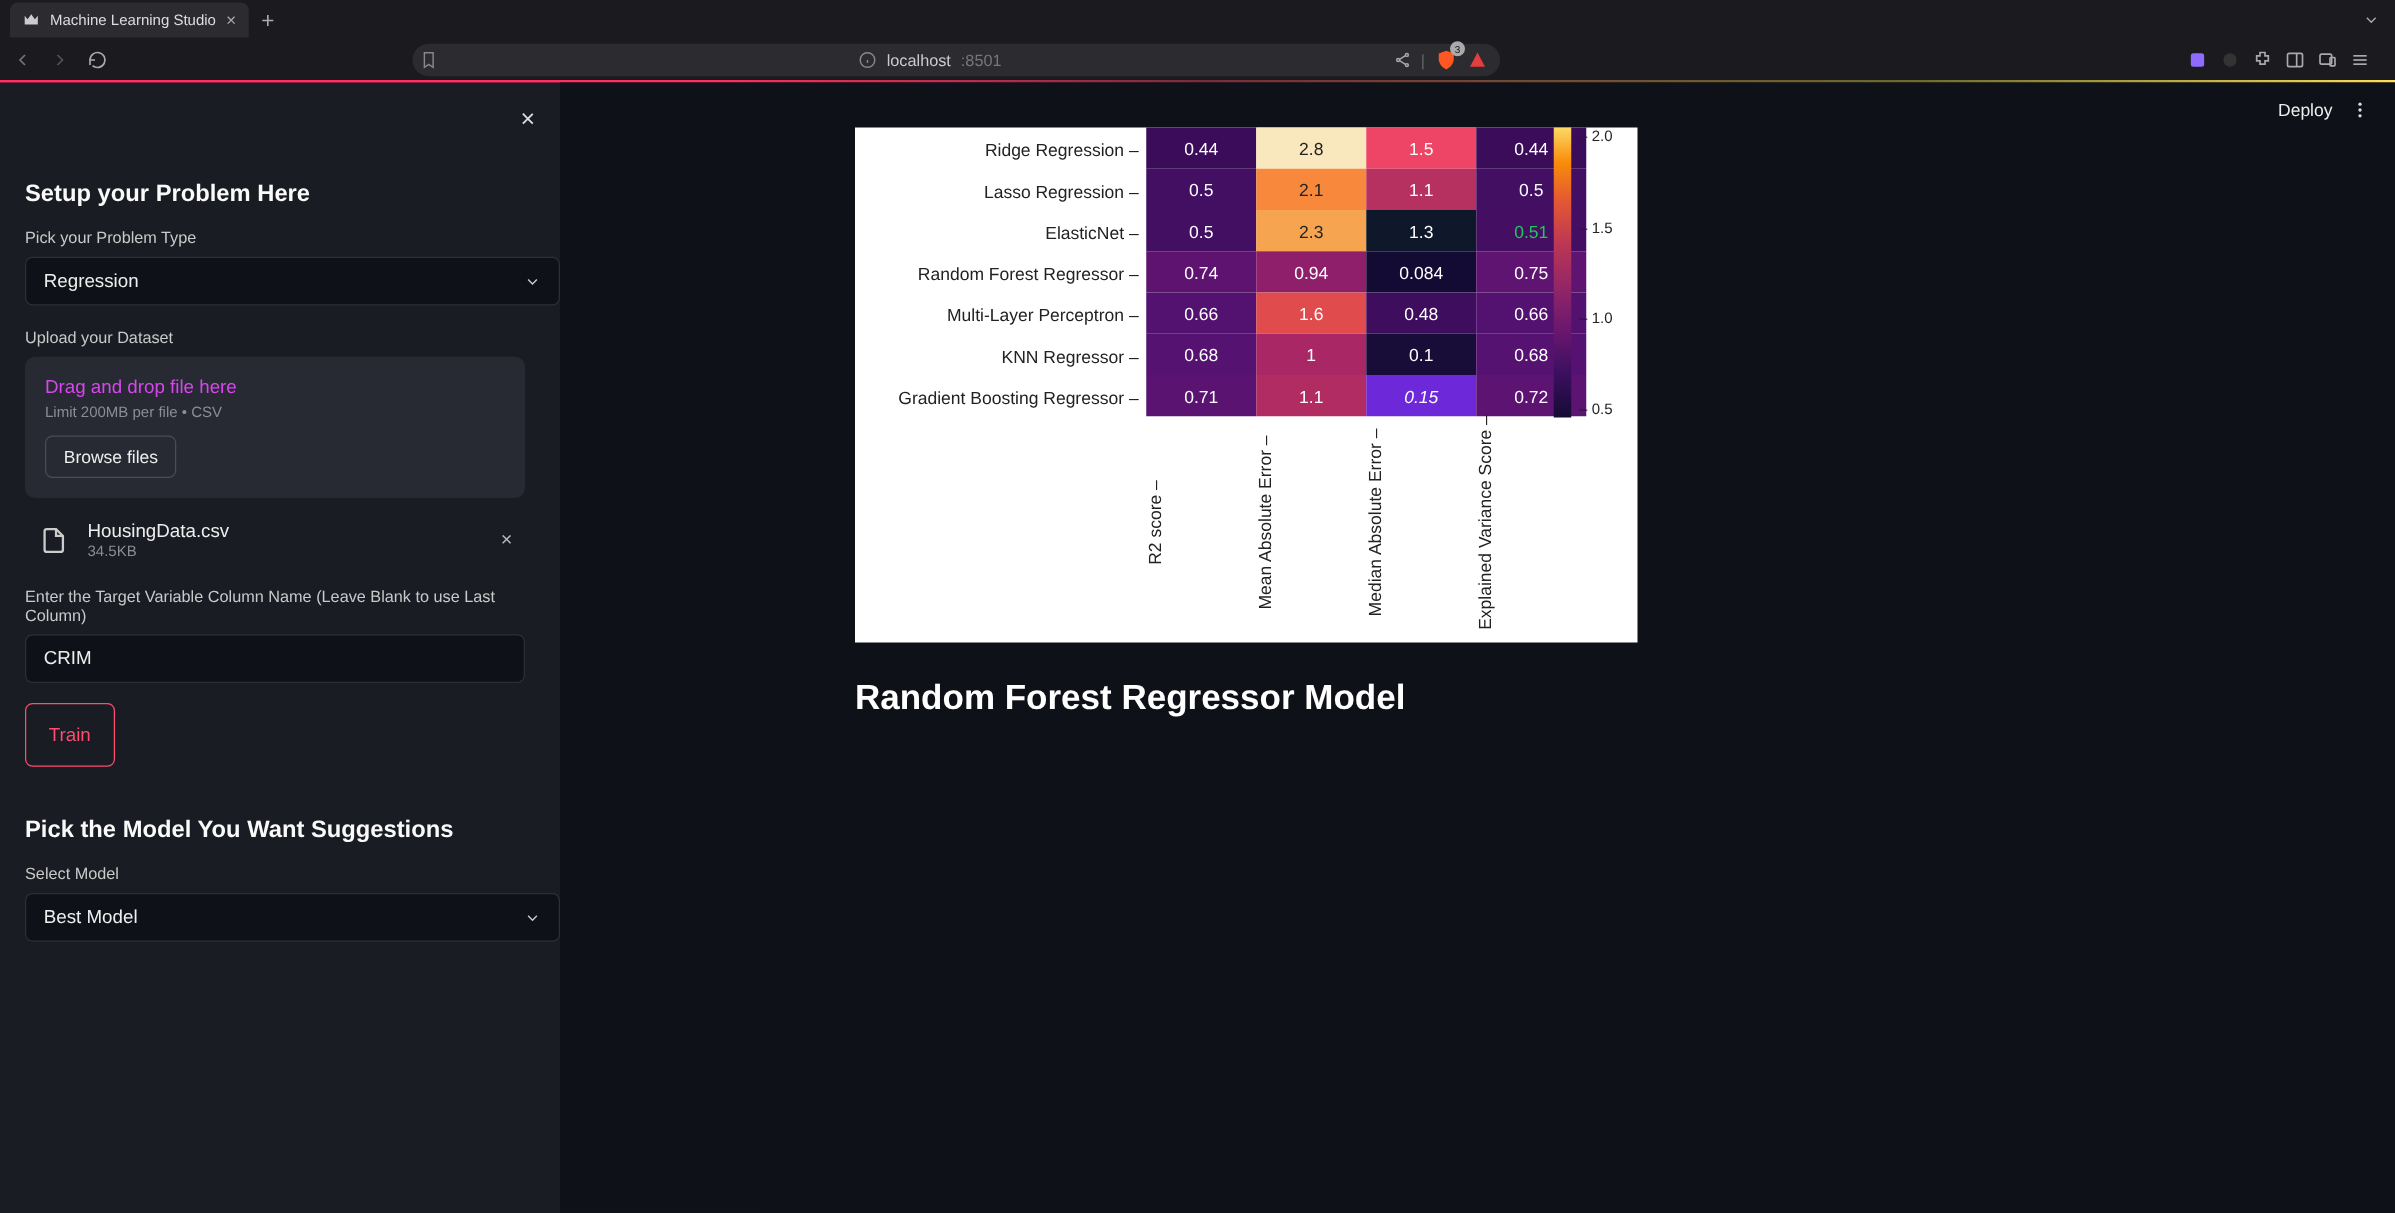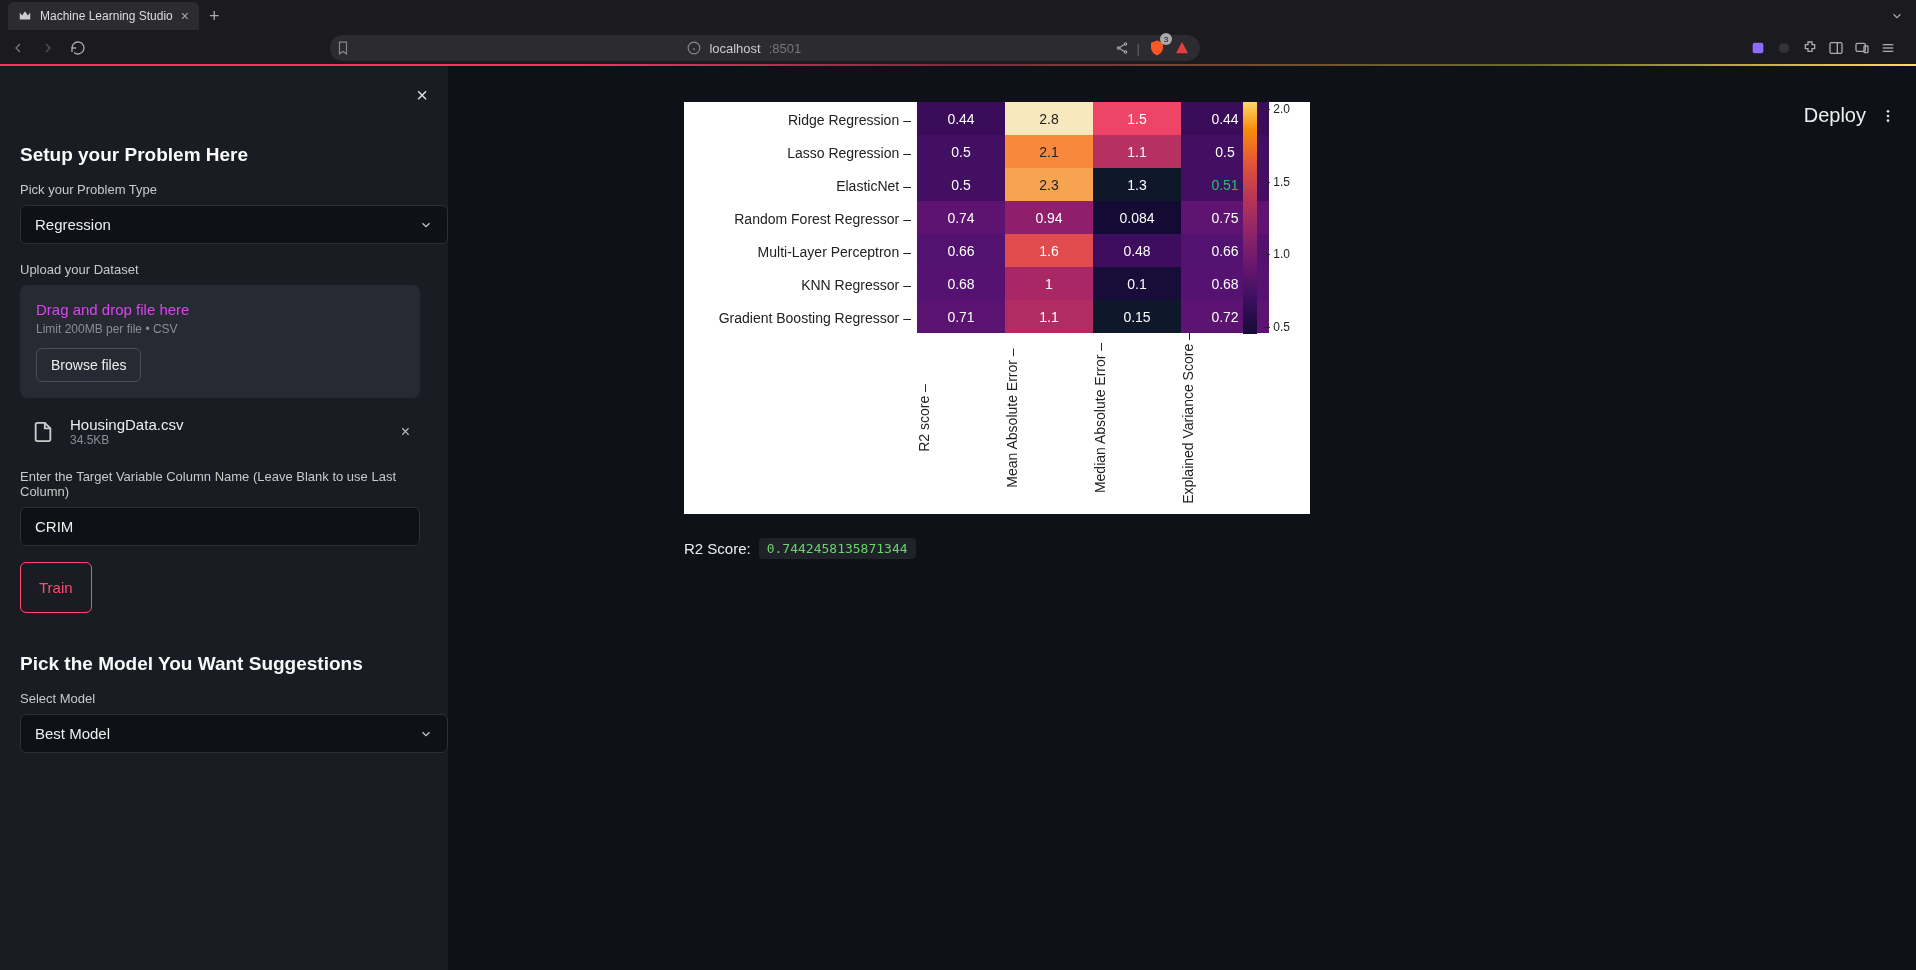--- a/index.html
+++ b/index.html
@@ -177,23 +177,22 @@
   position:relative;
   overflow:auto;
   background:#0e1117;
 }
 .deploy-row {
   position:absolute;
   top:14px; right:20px;
   display:flex;
   align-items:center;
   gap:14px;
-  font-size:20px;
+  font-size:14px;
   color:#eee;
-  margin-top:24px;
 }
 .kebab { cursor:pointer; }
 
 .content {
   margin-left: 236px;
   margin-top: 36px;
 }
 .chart-wrap {
   background:#fff;
   width:626px;
@@ -520,21 +519,21 @@
               </div>
               <div class="grid-row">
                 <div class="cell" style="background: rgb(86, 18, 113); color: rgb(255, 255, 255);">0.68</div>
                 <div class="cell" style="background: rgb(168, 39, 100); color: rgb(255, 255, 255);">1</div>
                 <div class="cell" style="background: rgb(24, 13, 56); color: rgb(255, 255, 255);">0.1</div>
                 <div class="cell" style="background: rgb(86, 18, 113); color: rgb(255, 255, 255);">0.68</div>
               </div>
               <div class="grid-row">
                 <div class="cell" style="background: rgb(90, 19, 113); color: rgb(255, 255, 255);">0.71</div>
                 <div class="cell" style="background: rgb(176, 44, 98); color: rgb(255, 255, 255);">1.1</div>
-                <div class="cell" style="background: #0f172a; color: rgb(255, 255, 255);">0.15</div>
+                <div class="cell" style="background: #6d28d9; color: rgb(255, 255, 255); font-style: italic;">0.15</div>
                 <div class="cell" style="background: rgb(92, 19, 113); color: rgb(255, 255, 255);">0.72</div>
               </div>
             </div>
         </div>
         <div class="col-labels-wrap">
           <div class="col-labels" id="col-labels">
               <div class="col-label">
                 <div class="col-label-text">R2 score –</div>
               </div>
               <div class="col-label">
@@ -552,19 +551,16 @@
           <div class="cb-grad"></div>
           <div class="cb-ticks" id="cb-ticks">
               <div class="cb-tick">– 2.0</div>
               <div class="cb-tick">– 1.5</div>
               <div class="cb-tick">– 1.0</div>
               <div class="cb-tick">– 0.5</div>
             </div>
         </div>
       </div>
 
-      <div class="r2-line">
-        <span>R2 Score:</span>
-        <span class="code-badge">0.7442458135871344</span>
-      </div>
+      <h2>Random Forest Regressor Model</h2>
     </div>
   </div>
 </div>
 
 </body></html>

